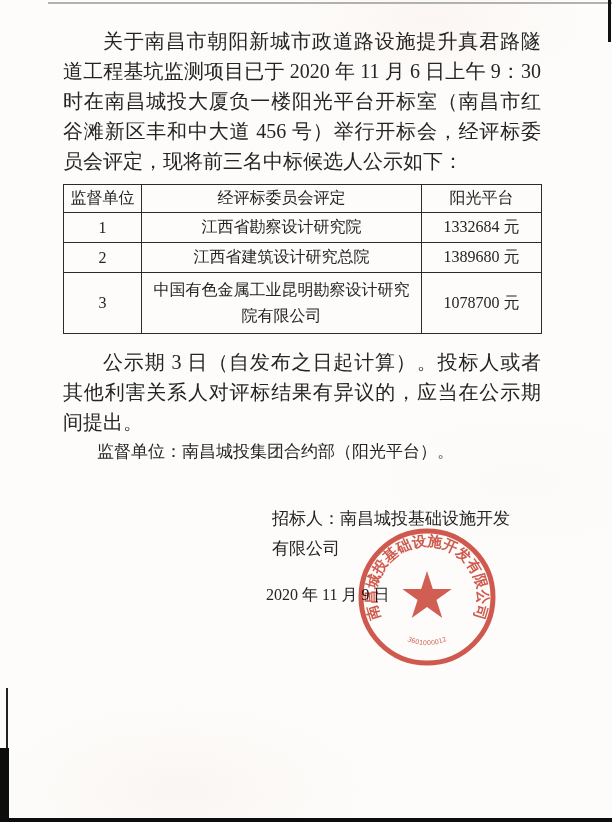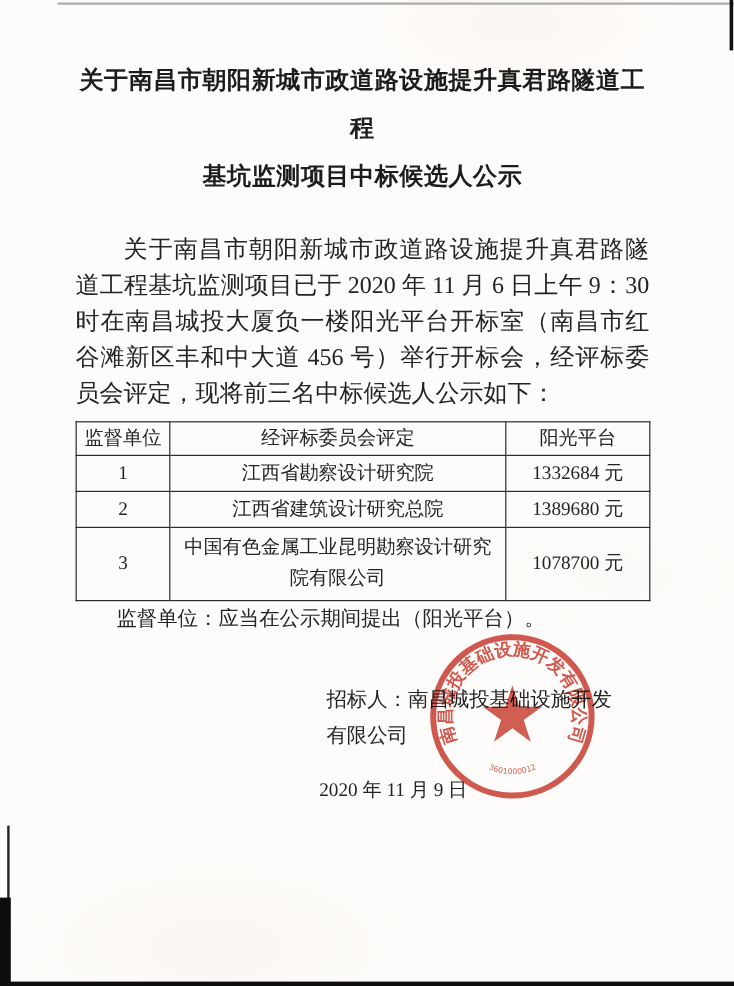--- a/index.html
+++ b/index.html
@@ -61,24 +61,20 @@
 <div class="page">
 
   <div class="edge-top"></div>
   <div class="edge-right-top"></div>
   <div class="edge-left-bottom"></div>
   <div class="edge-bottom"></div>
   <div class="edge-bottom-left"></div>
 
   <div class="doc">
 
-    <div class="title">
-      <div>关于南昌市朝阳新城市政道路设施提升真君路隧道工程</div>
-      <div>基坑监测项目中标候选人公示</div>
-    </div>
 
     <p class="para indent p1">关于南昌市朝阳新城市政道路设施提升真君路隧道工程基坑监测项目已于 2020 年 11 月 6 日上午 9：30 时在南昌城投大厦负一楼阳光平台开标室（南昌市红谷滩新区丰和中大道 456 号）举行开标会，经评标委员会评定，现将前三名中标候选人公示如下：</p>
 
     <table class="bid">
       <colgroup>
         <col class="col-rank">
           <col class="col-name">
           <col class="col-price">
       </colgroup>
       <tbody>
@@ -98,22 +94,23 @@
         <td>1389680 元</td>
       </tr>
       <tr class="row-l">
         <td>3</td>
         <td>中国有色金属工业昆明勘察设计研究院有限公司</td>
         <td>1078700 元</td>
       </tr>
     </tbody>
       </table>
 
+    <p class="para indent p2">公示期 3 日（自发布之日起计算）。投标人或者其他利害关系人对评标结果有异议的，应当在公示期间提出。</p>
 
-    <p class="line">监督单位：应当在公示期间提出（阳光平台）。</p>
+    <p class="line">监督单位：南昌城投集团合约部（阳光平台）。</p>
 
     <div class="sig-block">
       <p class="sig-line">招标人：南昌城投基础设施开发有限公司</p>
       <p class="date-line">2020 年 11 月 9 日</p>
     </div>
 
   </div>
 
   <svg class="stamp" viewBox="-71 -71 142 142" xmlns="http://www.w3.org/2000/svg">
     <defs>

